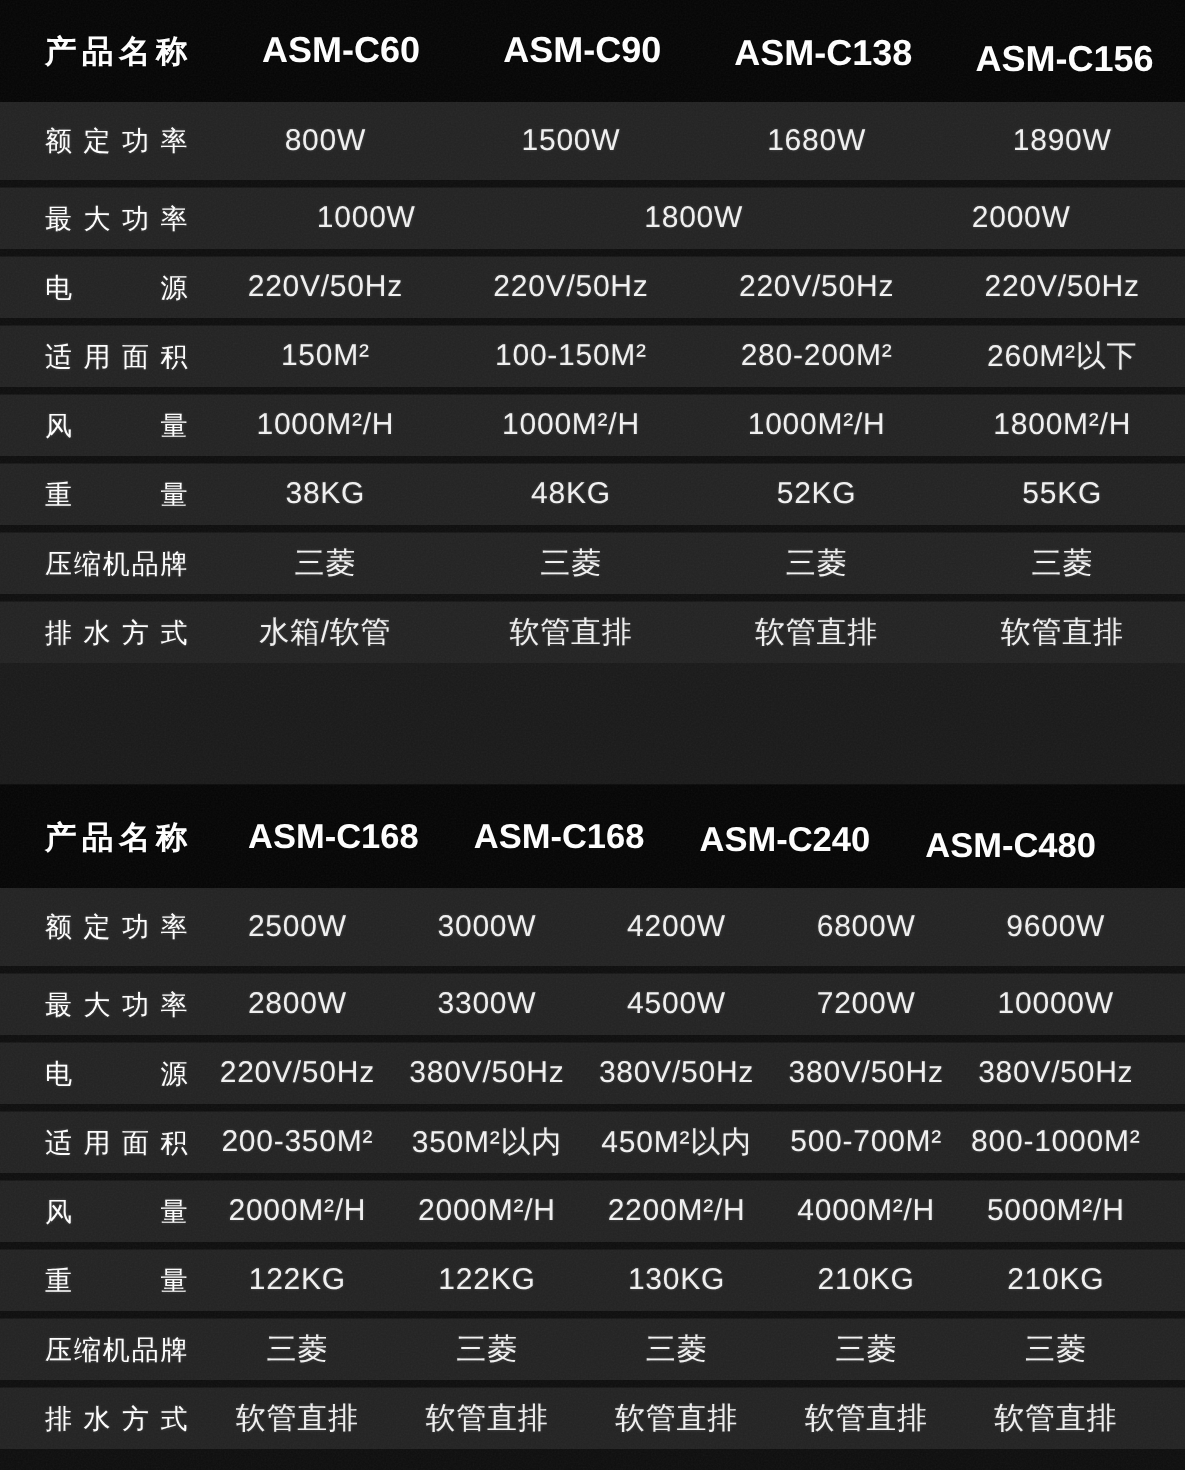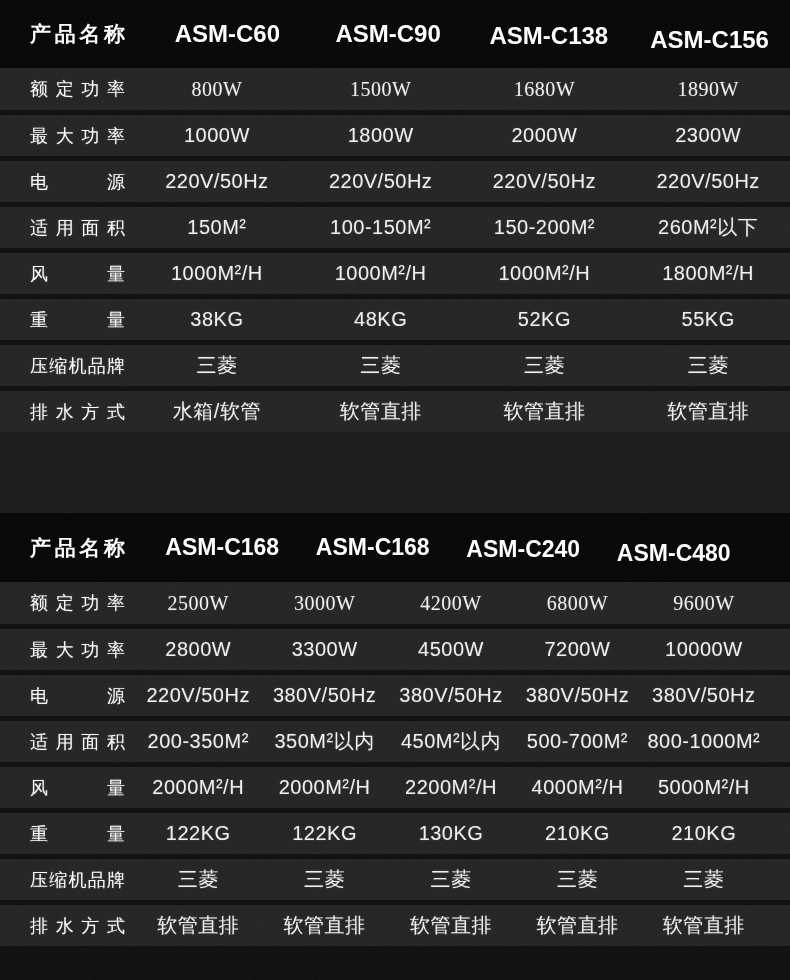--- a/index.html
+++ b/index.html
@@ -54,21 +54,21 @@
     display:flex;
     flex-direction:column;
     gap:5px;
   }
   .row {
     height:41px;
     background: var(--row_background, #232323);
     display:flex;
     align-items:center;
   }
-  .row:first-child { height:42px;font-family:Liberation Serif, serif; }
+  .row:first-child { height:52px; }
   .spec-table--2 .row { padding-right:23px; }
   .row-label {
     font-size:18px;
     color: var(--label_text, #ffffff);
     text-shadow: 0 0 2px rgba(255,255,255,0.25);
   }
   .value {
     flex:1;
     text-align:center;
     font-size:20px;
@@ -108,34 +108,33 @@
           <div class="value">800W</div>
           <div class="value">1500W</div>
           <div class="value">1680W</div>
           <div class="value">1890W</div>
         </div>
         <div class="row">
           <div class="label-box row-label">最大功率</div>
           <div class="value">1000W</div>
           <div class="value">1800W</div>
           <div class="value">2000W</div>
-          <div class="value">2300W</div>
         </div>
         <div class="row">
           <div class="label-box row-label">电源</div>
           <div class="value">220V/50Hz</div>
           <div class="value">220V/50Hz</div>
           <div class="value">220V/50Hz</div>
           <div class="value">220V/50Hz</div>
         </div>
         <div class="row">
           <div class="label-box row-label">适用面积</div>
           <div class="value">150M²</div>
           <div class="value">100-150M²</div>
-          <div class="value">150-200M²</div>
+          <div class="value">280-200M²</div>
           <div class="value">260M²以下</div>
         </div>
         <div class="row">
           <div class="label-box row-label">风量</div>
           <div class="value">1000M²/H</div>
           <div class="value">1000M²/H</div>
           <div class="value">1000M²/H</div>
           <div class="value">1800M²/H</div>
         </div>
         <div class="row">

